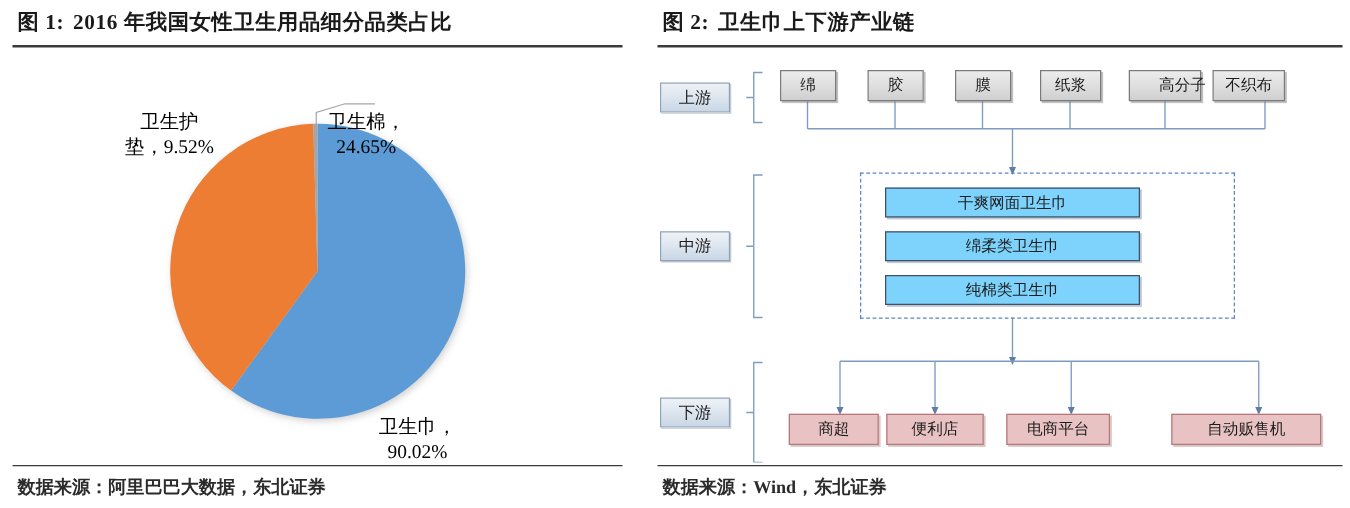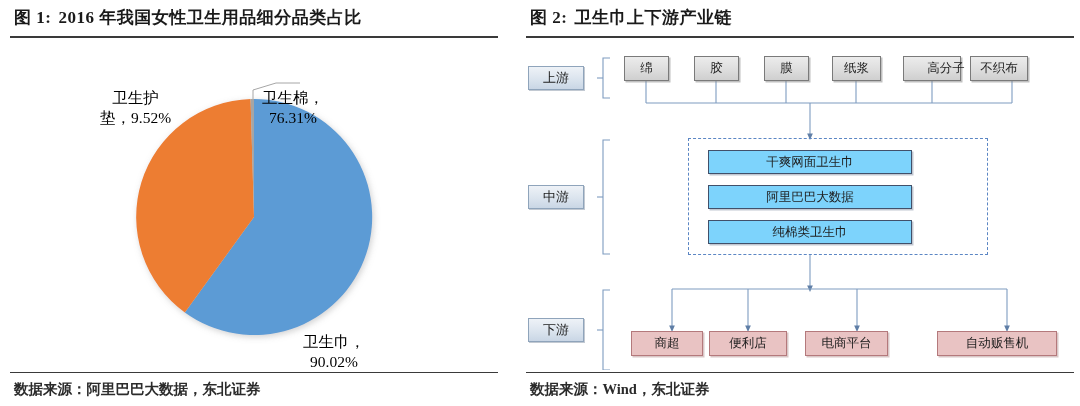--- a/index.html
+++ b/index.html
@@ -136,21 +136,21 @@
         <polyline class="pie-leader" points="253,58 253,48 276,41 300,41"></polyline>
       </svg>
 
       <div class="pie-label" id="pie-label-hufu">
         <div>卫生护</div>
         <div>垫，9.52%</div>
       </div>
 
       <div class="pie-label" id="pie-label-mian">
         <div>卫生棉，</div>
-        <div>76.31%</div>
+        <div>24.65%</div>
       </div>
 
       <div class="pie-label" id="pie-label-jin">
         <div>卫生巾，</div>
         <div>90.02%</div>
       </div>
     </div>
 
     <div class="rule-bot" id="rule-bot-left"></div>
     <div class="fig-source" id="source-left">数据来源：阿里巴巴大数据，东北证券</div>
@@ -229,21 +229,21 @@
         <span>高分子</span>
       </div>
       <div class="node raw" style="left:450px; top:16px; width:58px;">
         <span>不织布</span>
       </div>
 
       <div class="node prod" style="left:188px; top:110px; width:204px;">
         <span>干爽网面卫生巾</span>
       </div>
       <div class="node prod" style="left:188px; top:145px; width:204px;">
-        <span>阿里巴巴大数据</span>
+        <span>绵柔类卫生巾</span>
       </div>
       <div class="node prod" style="left:188px; top:180px; width:204px;">
         <span>纯棉类卫生巾</span>
       </div>
 
       <div class="node chan" style="left:111px; top:291px; width:72px;">
         <span>商超</span>
       </div>
       <div class="node chan" style="left:189px; top:291px; width:78px;">
         <span>便利店</span>

